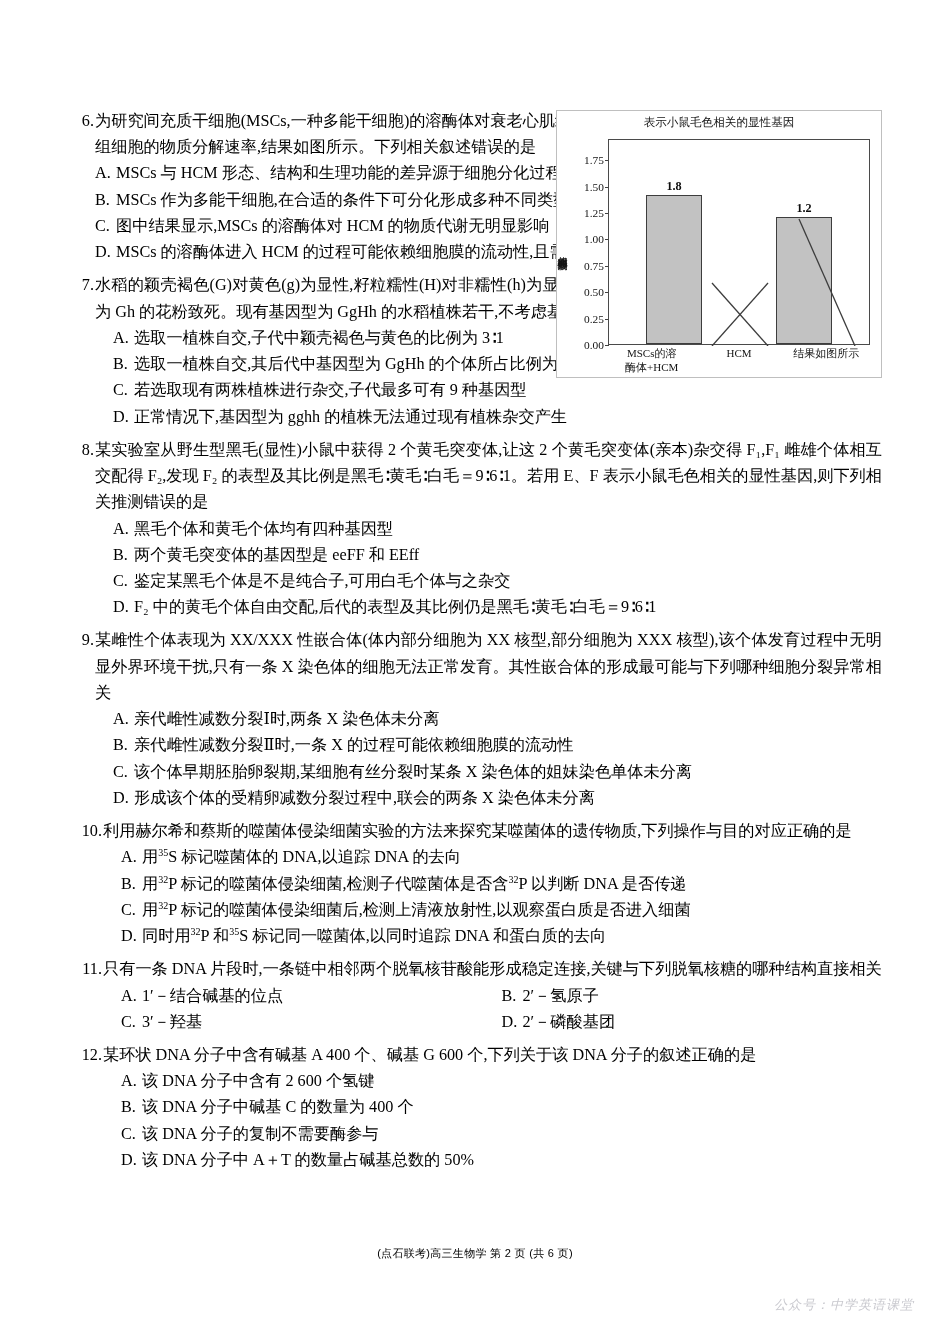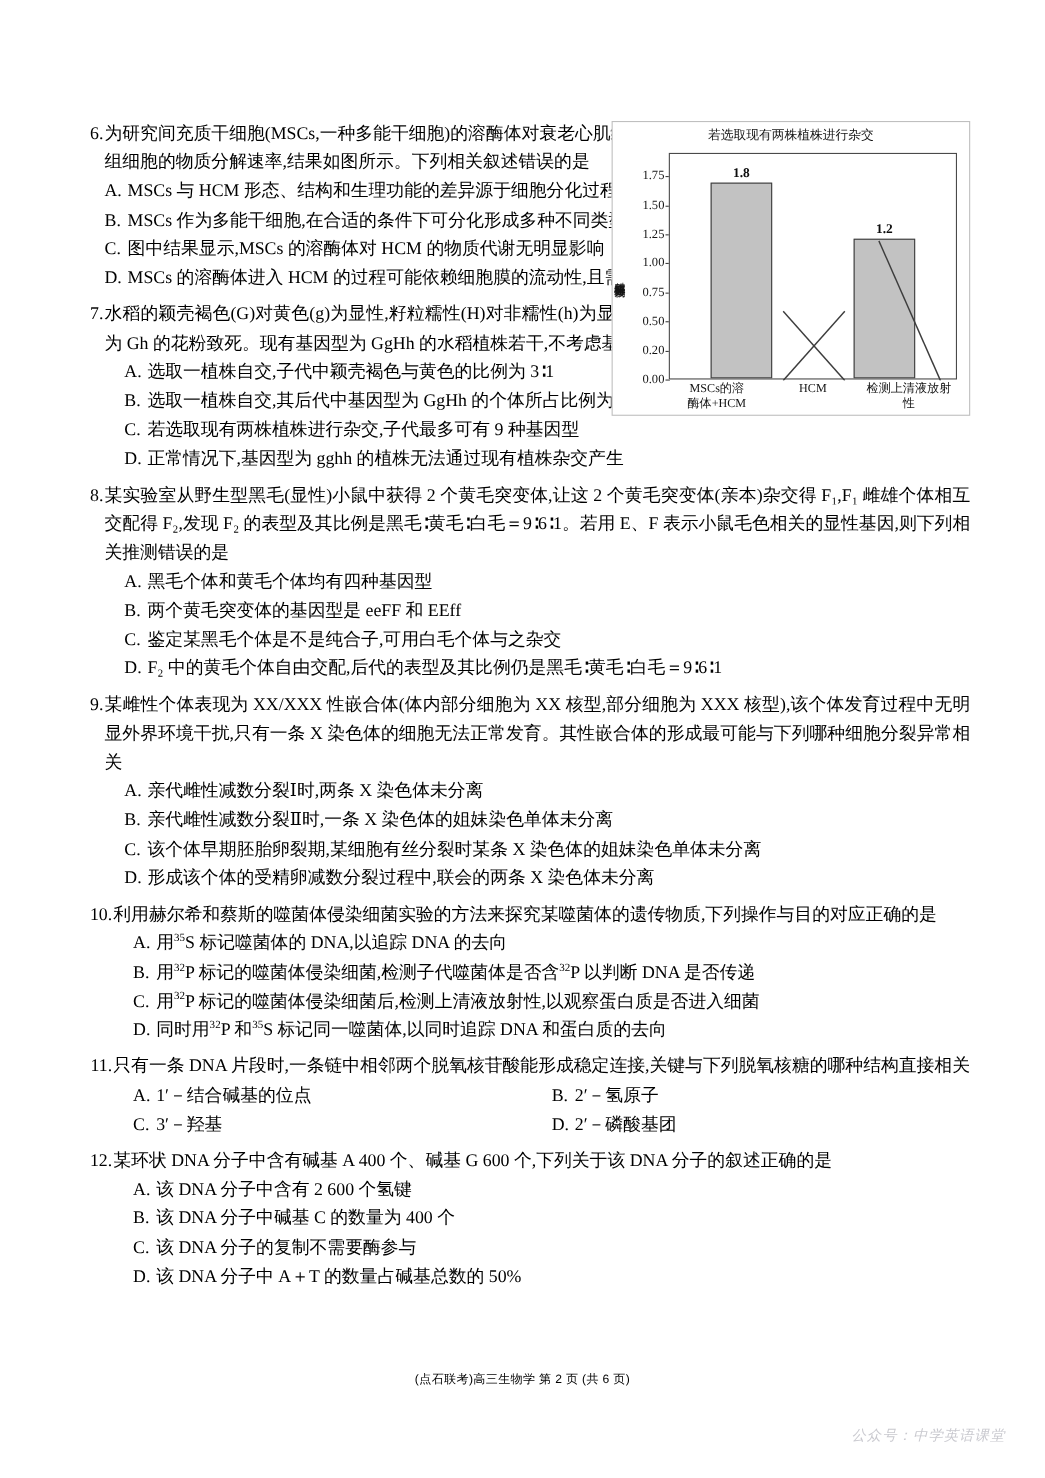--- a/index.html
+++ b/index.html
@@ -340,21 +340,21 @@
         <div class="q-num w1">9.</div>
         <div class="q-body">
           <div class="q-stem">某雌性个体表现为 XX/XXX 性嵌合体(体内部分细胞为 XX 核型,部分细胞为 XXX 核型),该个体发育过程中无明显外界环境干扰,只有一条 X 染色体的细胞无法正常发育。其性嵌合体的形成最可能与下列哪种细胞分裂异常相关</div>
           <div class="opts indent-left">
             <div class="opt">
               <span class="opt-letter">A.</span>
               <span class="opt-text">亲代雌性减数分裂Ⅰ时,两条 X 染色体未分离</span>
             </div>
             <div class="opt">
               <span class="opt-letter">B.</span>
-              <span class="opt-text">亲代雌性减数分裂Ⅱ时,一条 X 染色体的姐妹染色单体未分离</span>
+              <span class="opt-text">亲代雌性减数分裂Ⅱ时,一条 X 的过程可能依赖细胞膜的流动性</span>
             </div>
             <div class="opt">
               <span class="opt-letter">C.</span>
               <span class="opt-text">该个体早期胚胎卵裂期,某细胞有丝分裂时某条 X 染色体的姐妹染色单体未分离</span>
             </div>
             <div class="opt">
               <span class="opt-letter">D.</span>
               <span class="opt-text">形成该个体的受精卵减数分裂过程中,联会的两条 X 染色体未分离</span>
             </div>
           </div>
@@ -439,56 +439,56 @@
               <span class="opt-text">该 DNA 分子中 A＋T 的数量占碱基总数的 50%</span>
             </div>
           </div>
         </div>
       </div>
     </div>
 
   </div>
 
   <div class="figure">
-    <div class="fig-title">若选取现有两株植株进行杂交</div>
+    <div class="fig-title">表示小鼠毛色相关的显性基因</div>
     <div class="plot-wrap">
       <div class="ylabel">物质分解速率相对值</div>
       <div class="yticks" id="yticks">
           <div class="ytick" style="top: 212px;">0.00</div>
-          <div class="ytick" style="top: 185.59px;">0.20</div>
+          <div class="ytick" style="top: 185.59px;">0.25</div>
           <div class="ytick" style="top: 159.179px;">0.50</div>
           <div class="ytick" style="top: 132.769px;">0.75</div>
           <div class="ytick" style="top: 106.359px;">1.00</div>
           <div class="ytick" style="top: 79.9487px;">1.25</div>
           <div class="ytick" style="top: 53.5385px;">1.50</div>
           <div class="ytick" style="top: 27.1282px;">1.75</div>
         </div>
       <div class="plot">
         <div class="bars" id="bars">
             <div class="bar-slot">
-              <div class="bar" style="height: 178px; background: rgb(194, 194, 194); border-color: rgb(61, 61, 61);">
+              <div class="bar" style="height: 149px; background: rgb(194, 194, 194); border-color: rgb(61, 61, 61);">
                 <span class="bar-value">1.8</span>
               </div>
             </div>
             <div class="bar-slot">
               <div class="bar" style="height: 126.769px; background: rgb(194, 194, 194); border-color: rgb(61, 61, 61);">
                 <span class="bar-value">1.2</span>
               </div>
             </div>
           </div>
         <svg class="marks" viewBox="0 0 262 206" preserveAspectRatio="none">
           <line x1="103" y1="143" x2="159" y2="206" stroke="#3d3d3d" stroke-width="1.3"></line>
           <line x1="159" y1="143" x2="103" y2="206" stroke="#3d3d3d" stroke-width="1.3"></line>
           <line x1="190" y1="79" x2="246" y2="206" stroke="#3d3d3d" stroke-width="1.3"></line>
         </svg>
       </div>
       <div class="xlabels" id="xlabels">
           <div class="xlabel">MSCs的溶<br>酶体+HCM</div>
           <div class="xlabel">HCM</div>
-          <div class="xlabel">检测上清液放射性</div>
+          <div class="xlabel">结果如图所示</div>
         </div>
     </div>
   </div>
 
   <div class="footer">(点石联考)高三生物学 第 2 页 (共 6 页)</div>
   <div class="watermark">公众号：中学英语课堂</div>
 
 </div>
 
 </body></html>

